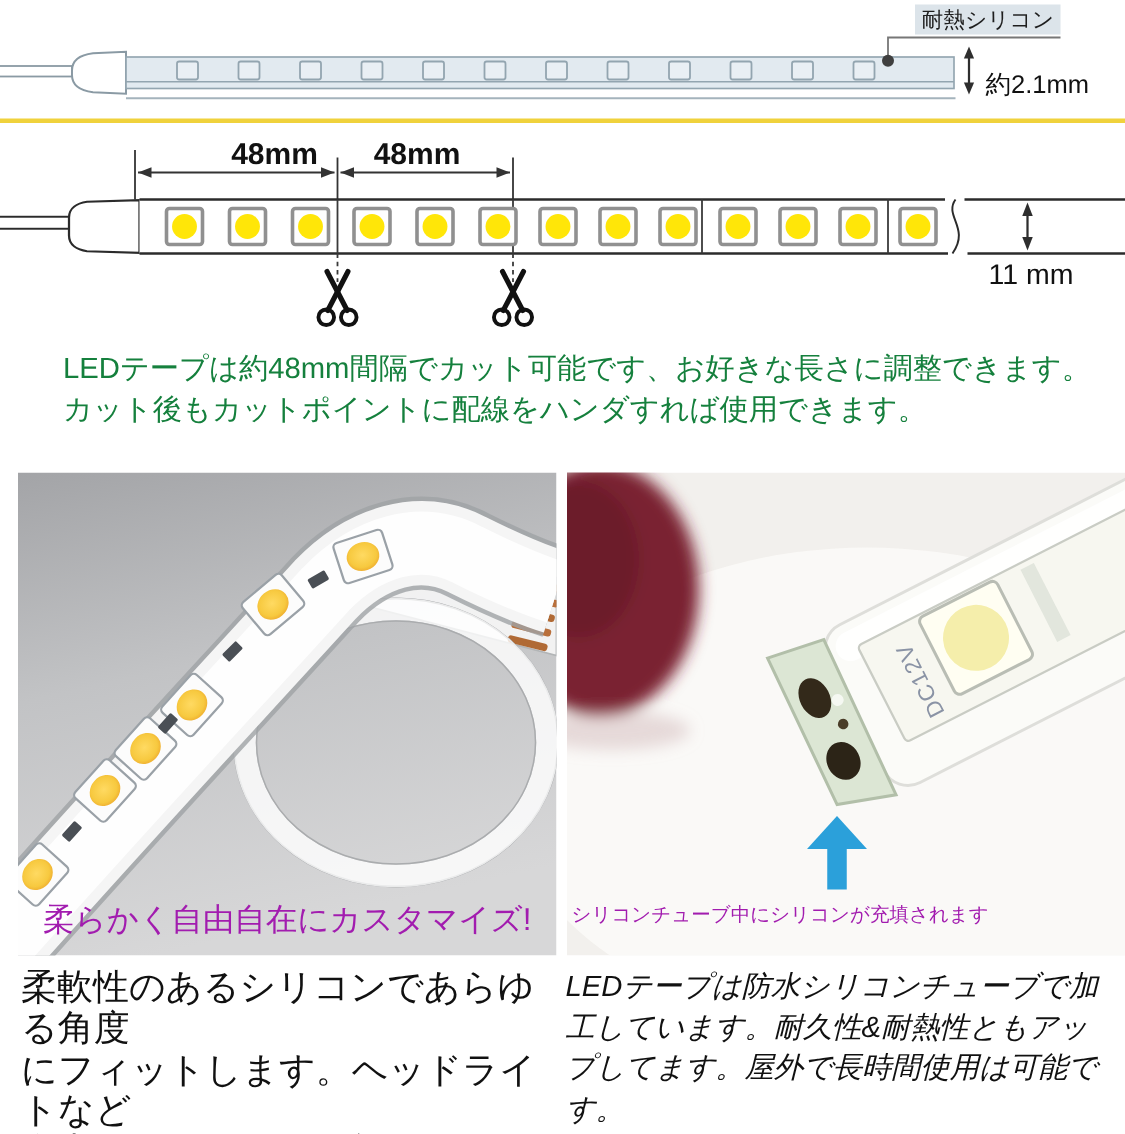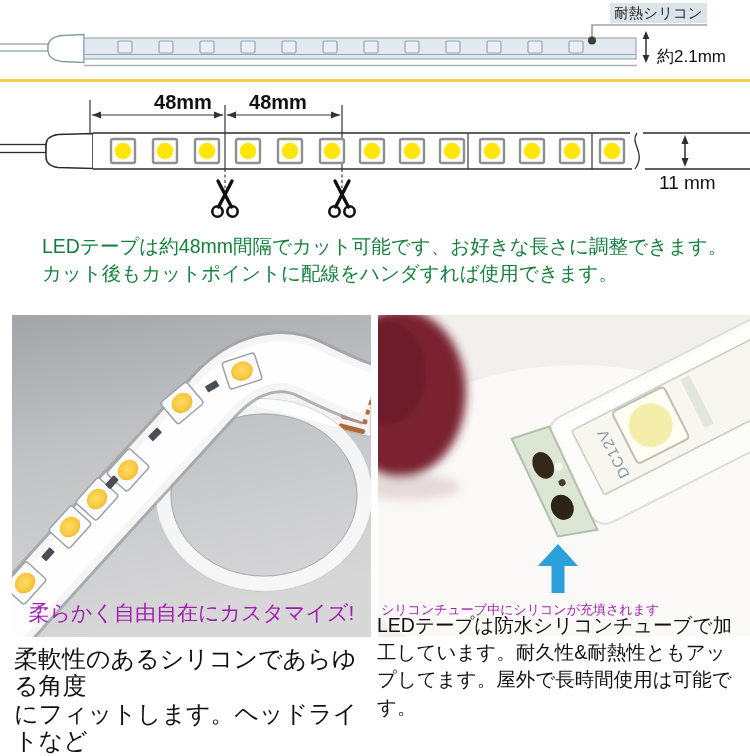--- a/index.html
+++ b/index.html
@@ -16,21 +16,21 @@
   
   .photo{top:315px;height:322px;overflow:hidden;}
   #photo-left{left:12px;width:359px;}
   #photo-right{left:378px;width:372px;}
   .caption{position:absolute;z-index:5;color:#a21caf;white-space:nowrap;}
   #caption-left{left:12px;top:599px;width:359px;text-align:center;font-size:21px;}
   #caption-right{left:381px;top:601px;width:369px;font-size:13px;}
   
   .desc{white-space:pre-line;color:#111;}
   #desc-left{left:14px;top:645px;width:362px;font-size:24px;line-height:27.3px;}
-  #desc-right{left:377px;top:612px;width:372px;font-size:19.5px;line-height:27.2px;}
+  #desc-right{left:377px;top:645px;width:372px;font-size:19.5px;line-height:27.2px;font-style:italic;}
   svg{display:block;}
   text{font-family:"Liberation Sans","DejaVu Sans",sans-serif;}
 </style>
 </head>
 <body>
 
 <svg class="abs" style="left:0;top:0" width="750" height="86" viewBox="0 0 750 86">
   <defs>
     <g id="side-chip">
         <rect width="14" height="12" rx="1.5" fill="#e9eff4" stroke="#93a5b0" stroke-width="1.2"></rect>

